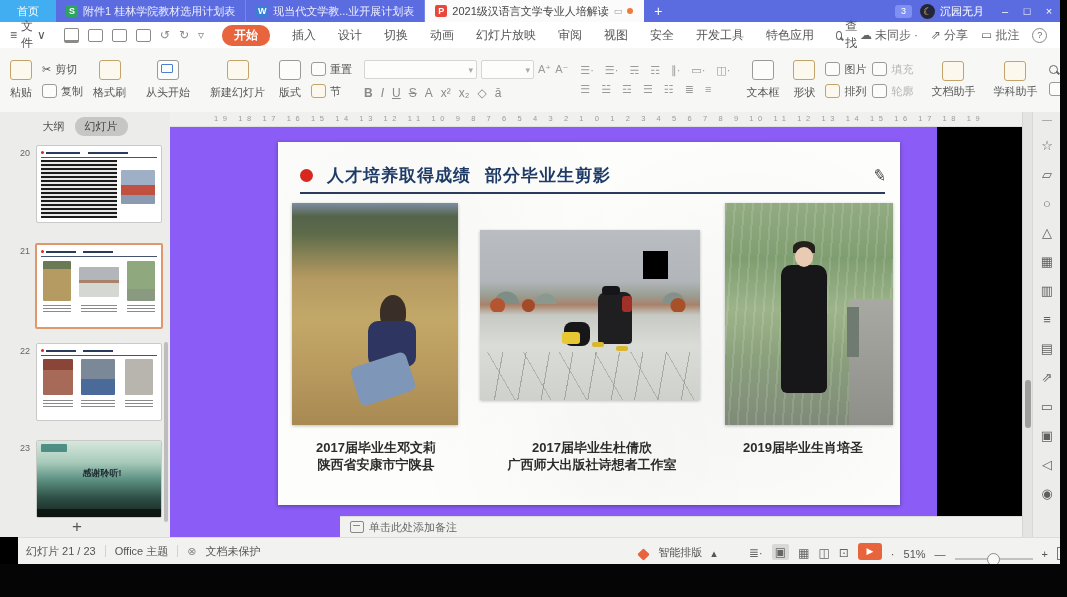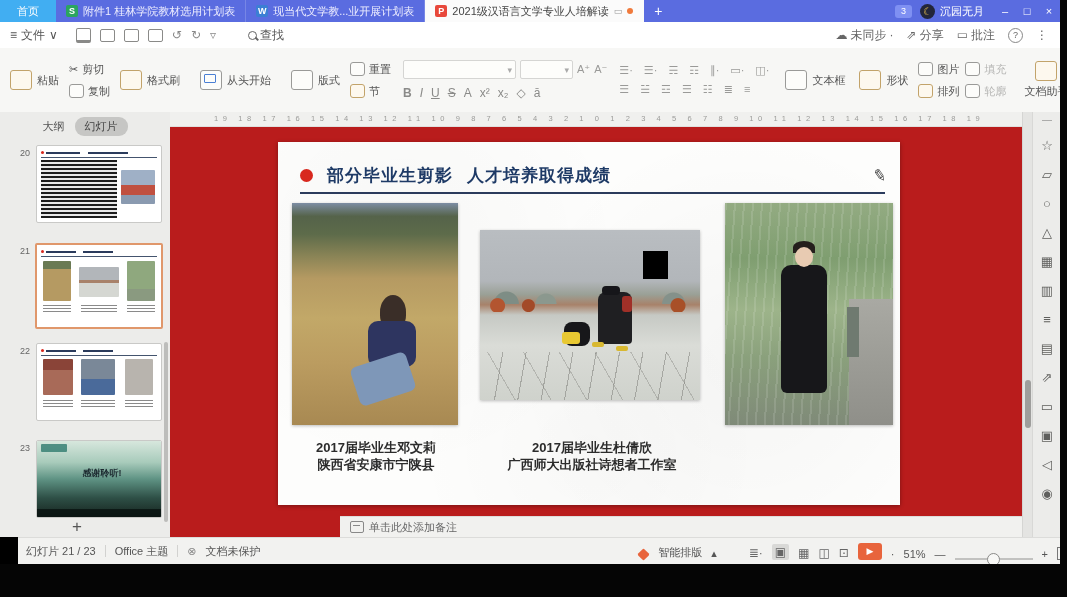--- a/index.html
+++ b/index.html
@@ -33,21 +33,21 @@
   .find-item{display:flex;align-items:center;gap:3px;margin-left:22px;}
   .mag{width:7px;height:7px;border:1.5px solid #666;border-radius:50%;position:relative;display:inline-block;}
   .mag::after{content:"";position:absolute;width:4px;height:1.5px;background:#666;transform:rotate(45deg);right:-3px;bottom:-1px;}
   .menu-right{margin-left:auto;display:flex;align-items:center;gap:13px;padding-right:12px;color:#666;}
   .mr-item{display:flex;align-items:center;gap:3px;white-space:nowrap;}
   .help-circ{width:13px;height:13px;border:1px solid #888;border-radius:50%;font-size:9px;display:flex;align-items:center;justify-content:center;}
   
   .toolbar{position:absolute;left:0;top:48px;width:1060px;height:64px;background:#f7f7f5;border-bottom:1px solid #dcdcda;display:flex;align-items:stretch;font-size:11px;color:#555;}
   .tgroup{display:flex;align-items:center;padding:0 6px;gap:6px;}
   .tdiv{width:1px;background:#e2e2e0;margin:6px 0;}
-  .bigbtn{display:flex;flex-direction:row;align-items:center;justify-content:space-between;gap:5px;padding:2px 4px;white-space:nowrap;}
+  .bigbtn{display:flex;flex-direction:column;align-items:center;justify-content:space-between;gap:5px;padding:2px 4px;white-space:nowrap;}
   .stack{display:flex;flex-direction:column;justify-content:center;gap:7px;}
   .smallbtn{display:flex;align-items:center;gap:4px;white-space:nowrap;}
   .gico{width:20px;height:18px;border:1.5px solid #c2a36a;border-radius:3px;position:relative;background:#fdf8ee;}
   .gico.sm{width:13px;height:12px;}
   .gico.gray{border-color:#9a9a98;background:#fcfcfa;}
   .gico.screen::after{content:"";position:absolute;left:3px;top:3px;width:10px;height:7px;border:1.5px solid #4a7fd4;border-radius:1px;}
   .fontbox{width:108px;height:17px;border:1px solid #d5d5d3;background:#fdfdfb;border-radius:2px;display:flex;align-items:center;justify-content:flex-end;color:#aaa;font-size:9px;padding-right:3px;}
   .fontbox.sz{width:48px;}
   .fmt-row{display:flex;align-items:center;gap:8px;color:#8a8a88;font-size:12px;}
   .fmt-row .b{font-weight:bold}.fmt-row .i{font-style:italic}.fmt-row .u{text-decoration:underline}.fmt-row .s{text-decoration:line-through}
@@ -64,21 +64,21 @@
   .tnum{position:absolute;left:10px;width:20px;text-align:right;font-size:9px;color:#666;}
   .mini-title{position:absolute;left:4px;top:3px;right:4px;height:7px;display:flex;align-items:center;gap:2px;}
   .mini-dot{width:3px;height:3px;border-radius:50%;background:#d8281e;flex:none;}
   .mini-bar{height:2px;background:#2b3b5c;}
   .mini-rule{position:absolute;left:4px;top:11px;right:4px;height:1px;background:#44546e;}
   .mini-table{position:absolute;left:4px;top:14px;width:76px;bottom:4px;background:repeating-linear-gradient(180deg,#1c1c1c 0 2px,#e8e8e8 2px 4px);}
   .mini-photo{position:absolute;border-radius:1px;}
   .mini-cap{position:absolute;height:8px;background:repeating-linear-gradient(180deg,#8a8a8a 0 1px,transparent 1px 3px);}
   .addslide{position:absolute;left:72px;top:405px;font-size:17px;color:#555;}
   .lp-scroll{position:absolute;right:2px;top:230px;width:4px;height:180px;background:#bdbdbb;border-radius:2px;}
-  .main-area{position:absolute;left:170px;top:112px;width:852px;height:425px;background:#b91c1c;}
+  .main-area{position:absolute;left:170px;top:112px;width:767px;height:425px;background:#8b5cf6;}
   .ruler{position:absolute;left:0;top:0;width:852px;height:14px;background:#f0f0ee;border-bottom:1px solid #e0e0de;overflow:hidden;}
   .ruler-nums{position:absolute;left:44px;top:2px;width:790px;font-size:7.5px;color:#9a9a98;letter-spacing:4.6px;white-space:nowrap;}
   .canvas{position:absolute;left:0;top:14px;width:852px;height:402px;}
   .slide{position:absolute;left:108px;top:16px;width:622px;height:363px;background:#fdfdfc;box-shadow:0 1px 4px rgba(0,0,0,.35);
          background-image:radial-gradient(circle at 20% 30%,rgba(0,0,0,.025),transparent 40%),radial-gradient(circle at 75% 60%,rgba(0,0,0,.03),transparent 45%),radial-gradient(circle at 50% 85%,rgba(0,0,0,.02),transparent 40%);}
   .s-title{position:absolute;left:22px;top:18px;right:14px;height:30px;display:flex;align-items:center;gap:14px;}
   .red-dot{width:13px;height:13px;border-radius:50%;background:#d8281e;flex:none;}
   .s-title-text{font-size:17px;font-weight:bold;color:#1e3a66;letter-spacing:1px;white-space:nowrap;}
   .pen{margin-left:auto;font-size:16px;color:#444;transform:rotate(10deg);}
   .s-underline{position:absolute;left:22px;top:50px;width:585px;height:2px;background:#2b3b5c;}
@@ -177,20 +177,33 @@
     </div>
     <div class="qicons">
       <span class="qicon save"></span>
       <span class="qicon"></span>
       <span class="qicon"></span>
       <span class="qicon"></span>
       <span class="arrow-ico">↺</span>
       <span class="arrow-ico">↻</span>
       <span class="arrow-ico">▿</span>
     </div>
+    <div class="menu-tabs">
+      <span class="menu-tab pill">开始</span>
+      <span class="menu-tab">插入</span>
+      <span class="menu-tab">设计</span>
+      <span class="menu-tab">切换</span>
+      <span class="menu-tab">动画</span>
+      <span class="menu-tab">幻灯片放映</span>
+      <span class="menu-tab">审阅</span>
+      <span class="menu-tab">视图</span>
+      <span class="menu-tab">安全</span>
+      <span class="menu-tab">开发工具</span>
+      <span class="menu-tab">特色应用</span>
+    </div>
     <div class="find-item">
       <span class="mag"></span>
       <span>查找</span>
     </div>
     <div class="menu-right">
       <div class="mr-item">
           <span>☁</span>
           <span>未同步</span>
           <span>·</span>
         </div>
@@ -231,20 +244,24 @@
     </div>
     <div class="tdiv"></div>
     <div class="tgroup">
       <div class="bigbtn">
           <span class="gico gray screen"></span>
           <span>从头开始</span>
         </div>
     </div>
     <div class="tdiv"></div>
     <div class="tgroup">
+      <div class="bigbtn">
+          <span class="gico"></span>
+          <span>新建幻灯片</span>
+        </div>
       <div class="bigbtn">
           <span class="gico gray"></span>
           <span>版式</span>
         </div>
       <div class="stack">
         <div class="smallbtn">
             <span class="gico sm gray"></span>
             <span>重置</span>
           </div>
         <div class="smallbtn">
@@ -409,22 +426,22 @@
   </div>
 
   <div class="main-area">
     <div class="ruler">
       <div class="ruler-nums">19 18 17 16 15 14 13 12 11 10 9 8 7 6 5 4 3 2 1 0 1 2 3 4 5 6 7 8 9 10 11 12 13 14 15 16 17 18 19</div>
     </div>
     <div class="canvas">
       <div class="slide">
         <div class="s-title">
           <span class="red-dot"></span>
+          <span class="s-title-text">人才培养取得成绩</span>
           <span class="s-title-text">部分毕业生剪影</span>
-          <span class="s-title-text">人才培养取得成绩</span>
           <span class="pen">✎</span>
         </div>
         <div class="s-underline"></div>
 
         <div class="photo ph1">
           <div class="hair"></div>
           <div class="sweater"></div>
           <div class="jeans"></div>
         </div>
         <div class="photo ph2">
@@ -451,20 +468,21 @@
 
         <div class="caption cap1">
           <div>2017届毕业生邓文莉</div>
           <div>陕西省安康市宁陕县</div>
         </div>
         <div class="caption cap2">
           <div>2017届毕业生杜倩欣</div>
           <div>广西师大出版社诗想者工作室</div>
         </div>
         <div class="caption cap3">
+          <div>2019届毕业生肖培圣</div>
         </div>
       </div>
     </div>
     <div class="notes-bar">
       <span class="note-ico"></span>
       <span>单击此处添加备注</span>
     </div>
   </div>
 
   <div class="v-scroll">

